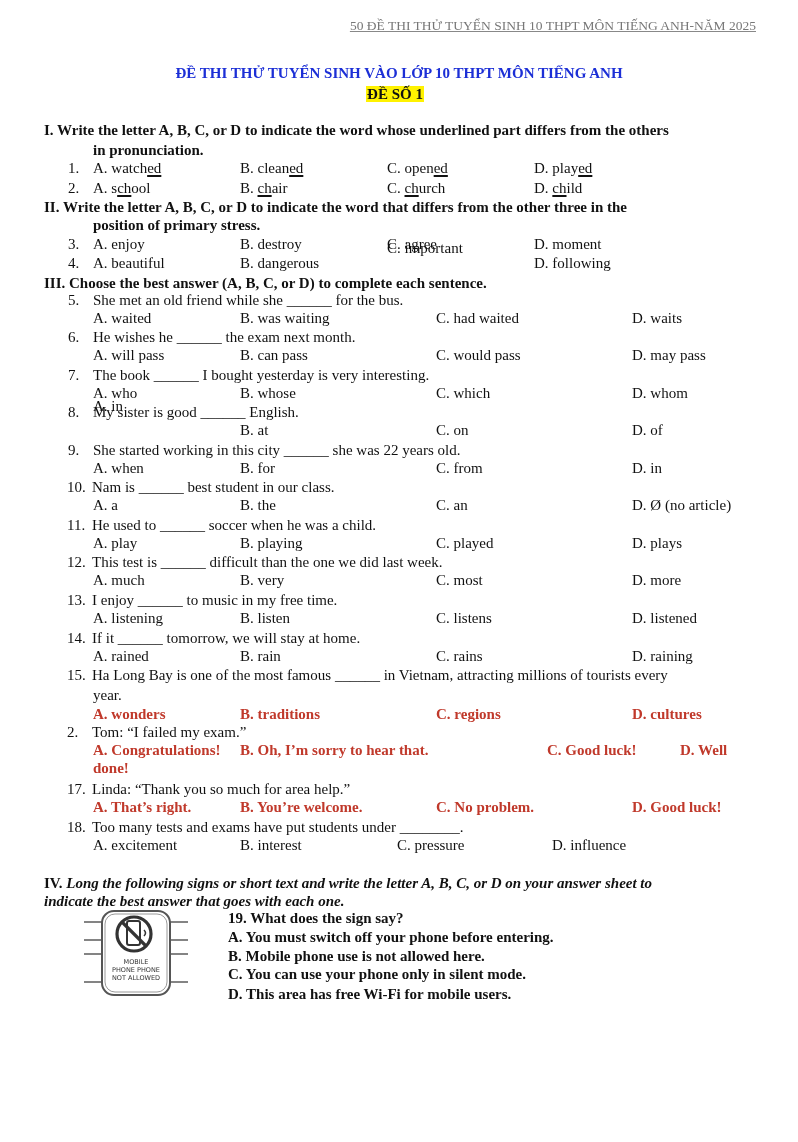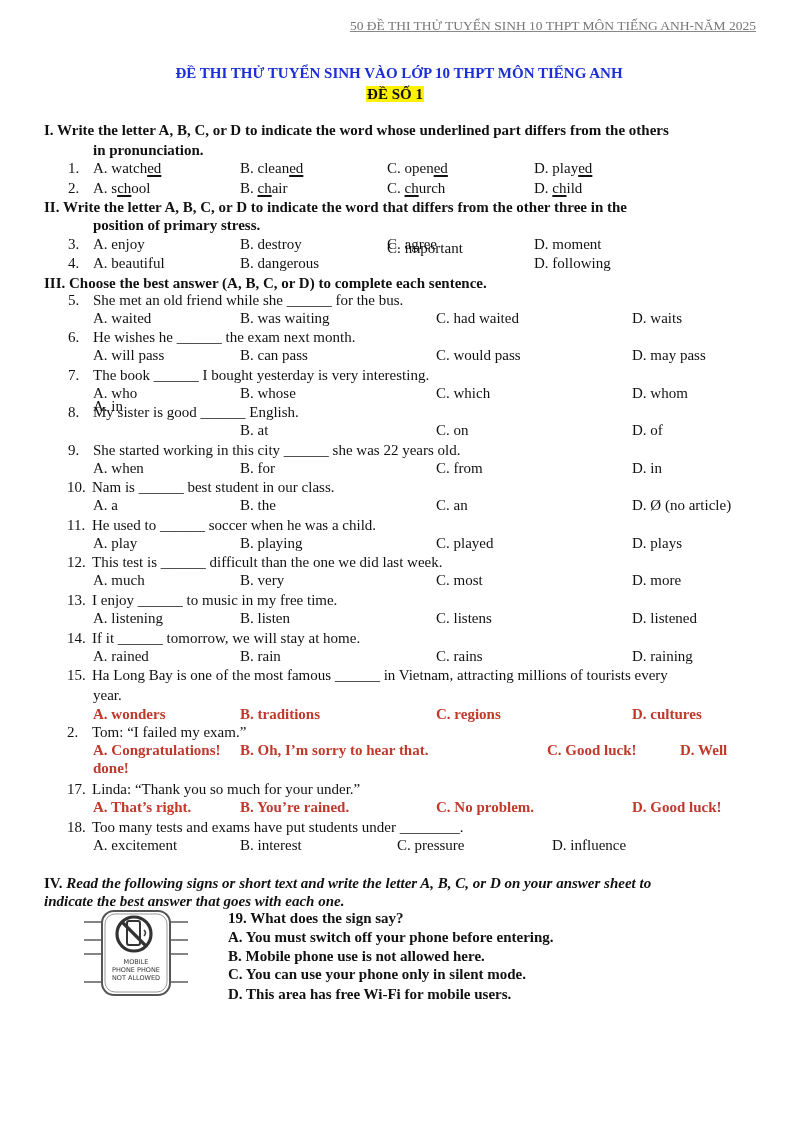--- a/index.html
+++ b/index.html
@@ -47,21 +47,21 @@
 
 <div class="abs sec" style="top:199px">II. Write the letter A, B, C, or D to indicate the word that differs from the other three in the</div>
 <div class="abs sec2" style="top:217px">position of primary stress.</div>
 
 <div id="sec2"></div>
 
 <div class="abs sec" style="top:275px">III. Choose the best answer (A, B, C, or D) to complete each sentence.</div>
 <div id="sec3"></div>
 
 <div class="abs" style="top:875px; left:44px; font-size:15px">
-  <span class="bold">IV.</span><span class="ital"> Read the following signs or short text and write the letter A, B, C, or D on your answer sheet to</span>
+  <span class="bold">IV.</span><span class="ital"> Long the following signs or short text and write the letter A, B, C, or D on your answer sheet to</span>
 </div>
 <div class="abs ital" style="top:893px; left:44px">indicate the best answer that goes with each one.</div>
 
 <div class="sign">
   <svg width="108" height="90" viewBox="0 0 108 90">
     <g stroke="#666" stroke-width="1.6" fill="none">
       <line x1="2" y1="14" x2="20" y2="14"></line>
         <line x1="2" y1="32" x2="20" y2="32"></line>
         <line x1="2" y1="46" x2="20" y2="46"></line>
         <line x1="2" y1="74" x2="20" y2="74"></line>
@@ -166,23 +166,23 @@
 <div class="opt red" style="top:706px;left:436px">C. regions</div>
 <div class="opt red" style="top:706px;left:632px">D. cultures</div>
 <div class="abs" style="top:724px;left:67px">2.</div>
 <div class="abs" style="top:724px;left:92px">Tom: “I failed my exam.”</div>
 <div class="opt red" style="top:742px;left:93px">A. Congratulations!</div>
 <div class="opt red" style="top:742px;left:240px">B. Oh, I’m sorry to hear that.</div>
 <div class="opt red" style="top:742px;left:547px">C. Good luck!</div>
 <div class="opt red" style="top:742px;left:680px">D. Well</div>
 <div class="opt red" style="top:760px;left:93px">done!</div>
 <div class="abs" style="top:781px;left:67px">17.</div>
-<div class="abs" style="top:781px;left:92px">Linda: “Thank you so much for your under.”</div>
+<div class="abs" style="top:781px;left:92px">Linda: “Thank you so much for area help.”</div>
 <div class="opt red" style="top:799px;left:93px">A. That’s right.</div>
-<div class="opt red" style="top:799px;left:240px">B. You’re rained.</div>
+<div class="opt red" style="top:799px;left:240px">B. You’re welcome.</div>
 <div class="opt red" style="top:799px;left:436px">C. No problem.</div>
 <div class="opt red" style="top:799px;left:632px">D. Good luck!</div>
 <div class="abs" style="top:819px;left:67px">18.</div>
 <div class="abs" style="top:819px;left:92px"> Too many tests and exams have put students under ________.</div>
 <div class="opt" style="top:837px;left:93px">A. excitement</div>
 <div class="opt" style="top:837px;left:240px">B. interest</div>
 <div class="opt" style="top:837px;left:397px">C. pressure</div>
 <div class="opt" style="top:837px;left:552px">D. influence</div>
 
 </body></html>

